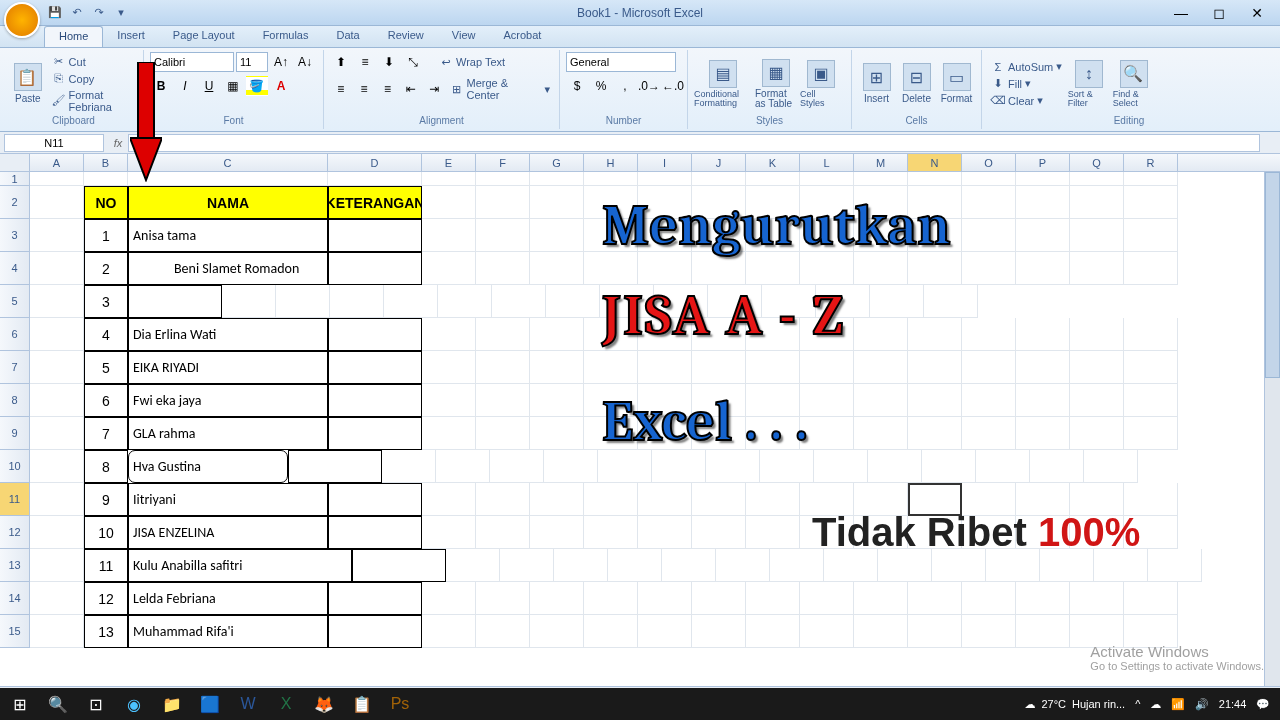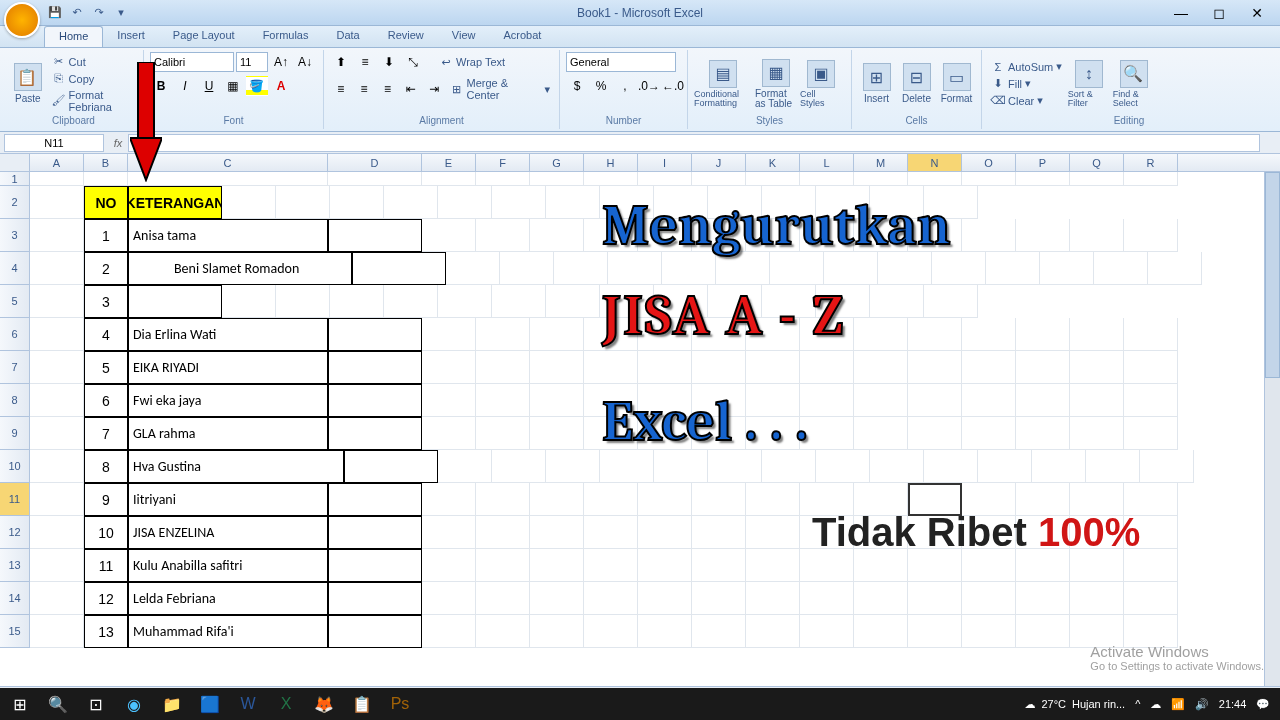--- a/index.html
+++ b/index.html
@@ -320,20 +320,21 @@
         <div class="cell" style="width: 54px;"></div>
         <div class="cell" style="width: 54px;"></div>
         <div class="cell" style="width: 54px;"></div>
         <div class="cell" style="width: 54px;"></div>
         <div class="cell" style="width: 54px;"></div>
       </div>
       <div class="grow">
         <div class="row-h">2</div>
         <div class="cell" style="width: 54px;"></div>
         <div class="cell tbl-head" style="width: 44px;">NO</div>
+        <div class="cell tbl-head" style="width: 200px;">NAMA</div>
         <div class="cell tbl-head" style="width: 94px;">KETERANGAN</div>
         <div class="cell" style="width: 54px;"></div>
         <div class="cell" style="width: 54px;"></div>
         <div class="cell" style="width: 54px;"></div>
         <div class="cell" style="width: 54px;"></div>
         <div class="cell" style="width: 54px;"></div>
         <div class="cell" style="width: 54px;"></div>
         <div class="cell" style="width: 54px;"></div>
         <div class="cell" style="width: 54px;"></div>
         <div class="cell" style="width: 54px;"></div>
@@ -361,21 +362,21 @@
         <div class="cell" style="width: 54px;"></div>
         <div class="cell" style="width: 54px;"></div>
         <div class="cell" style="width: 54px;"></div>
         <div class="cell" style="width: 54px;"></div>
         <div class="cell" style="width: 54px;"></div>
       </div>
       <div class="grow">
         <div class="row-h">4</div>
         <div class="cell" style="width: 54px;"></div>
         <div class="cell tbl-cell tbl-no" style="width: 44px;">2</div>
-        <div class="cell tbl-cell big-first" style="width: 224px; padding-left: 45px;">Beni Slamet Romadon</div>
+        <div class="cell tbl-cell big-first" style="width: 200px; padding-left: 45px;">Beni Slamet Romadon</div>
         <div class="cell tbl-cell" style="width: 94px;"></div>
         <div class="cell" style="width: 54px;"></div>
         <div class="cell" style="width: 54px;"></div>
         <div class="cell" style="width: 54px;"></div>
         <div class="cell" style="width: 54px;"></div>
         <div class="cell" style="width: 54px;"></div>
         <div class="cell" style="width: 54px;"></div>
         <div class="cell" style="width: 54px;"></div>
         <div class="cell" style="width: 54px;"></div>
         <div class="cell" style="width: 54px;"></div>
@@ -486,21 +487,21 @@
         <div class="cell" style="width: 54px;"></div>
         <div class="cell" style="width: 54px;"></div>
         <div class="cell" style="width: 54px;"></div>
         <div class="cell" style="width: 54px;"></div>
         <div class="cell" style="width: 54px;"></div>
       </div>
       <div class="grow">
         <div class="row-h">10</div>
         <div class="cell" style="width: 54px;"></div>
         <div class="cell tbl-cell tbl-no" style="width: 44px;">8</div>
-        <div class="cell tbl-cell big-first" style="width: 216px;">Hva Gustina</div>
+        <div class="cell tbl-cell big-first" style="width: 160px; border-radius: 7px;">Hva Gustina</div>
         <div class="cell tbl-cell" style="width: 94px;"></div>
         <div class="cell" style="width: 54px;"></div>
         <div class="cell" style="width: 54px;"></div>
         <div class="cell" style="width: 54px;"></div>
         <div class="cell" style="width: 54px;"></div>
         <div class="cell" style="width: 54px;"></div>
         <div class="cell" style="width: 54px;"></div>
         <div class="cell" style="width: 54px;"></div>
         <div class="cell" style="width: 54px;"></div>
         <div class="cell" style="width: 54px;"></div>
@@ -549,21 +550,21 @@
         <div class="cell" style="width: 54px;"></div>
         <div class="cell" style="width: 54px;"></div>
         <div class="cell" style="width: 54px;"></div>
         <div class="cell" style="width: 54px;"></div>
         <div class="cell" style="width: 54px;"></div>
       </div>
       <div class="grow">
         <div class="row-h">13</div>
         <div class="cell" style="width: 54px;"></div>
         <div class="cell tbl-cell tbl-no" style="width: 44px;">11</div>
-        <div class="cell tbl-cell big-first" style="width: 200px;">Kulu Anabilla safitri</div>
+        <div class="cell tbl-cell big-first" style="width: 224px;">Kulu Anabilla safitri</div>
         <div class="cell tbl-cell" style="width: 94px;"></div>
         <div class="cell" style="width: 54px;"></div>
         <div class="cell" style="width: 54px;"></div>
         <div class="cell" style="width: 54px;"></div>
         <div class="cell" style="width: 54px;"></div>
         <div class="cell" style="width: 54px;"></div>
         <div class="cell" style="width: 54px;"></div>
         <div class="cell" style="width: 54px;"></div>
         <div class="cell" style="width: 54px;"></div>
         <div class="cell" style="width: 54px;"></div>

